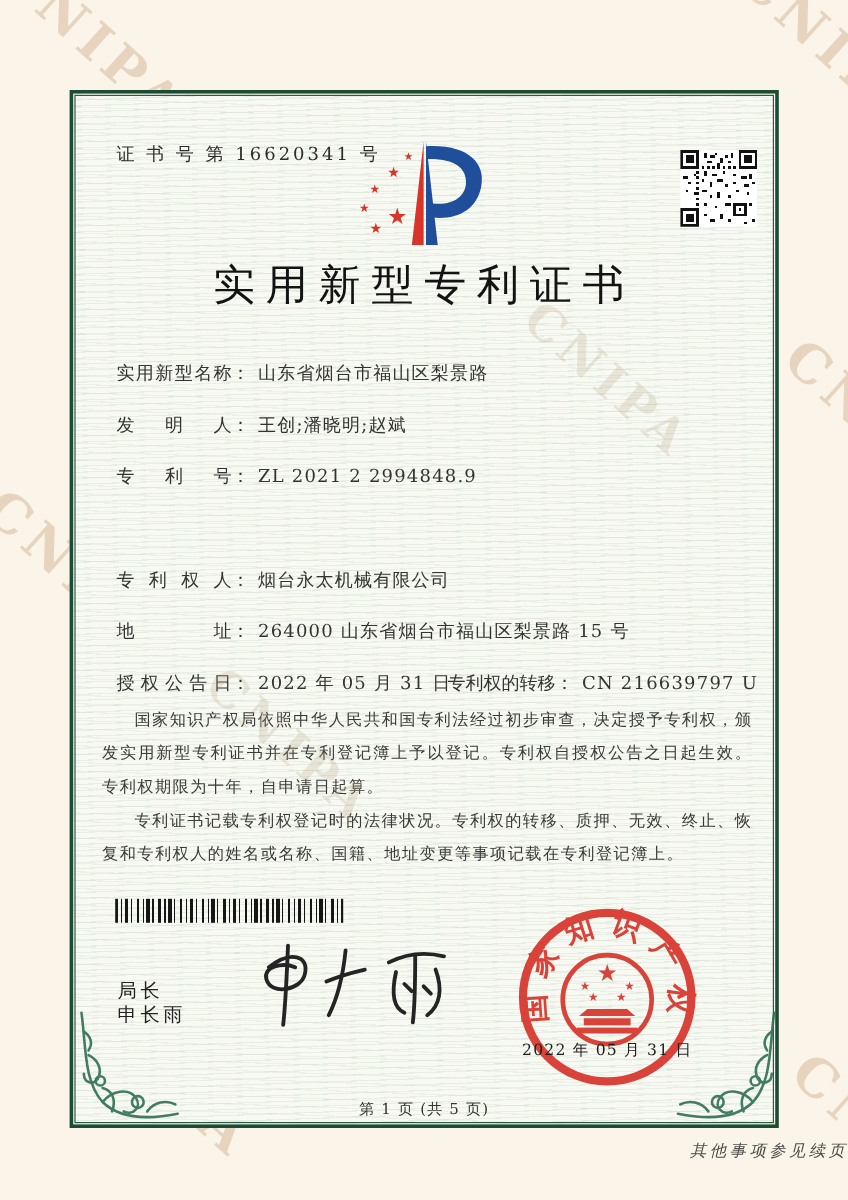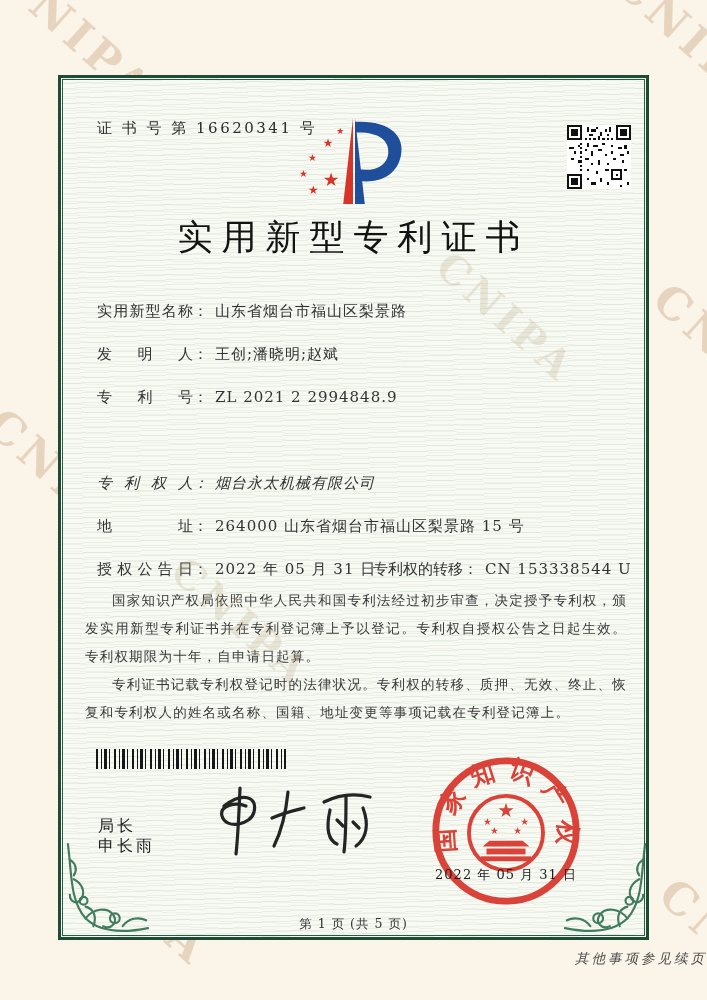--- a/index.html
+++ b/index.html
@@ -208,31 +208,31 @@
 
     <div class="abs row" style="top:224px;">
       <span class="flabel">实用新型名称</span><span class="colon">：</span><span class="fvalue">山东省烟台市福山区梨景路</span>
     </div>
     <div class="abs row" style="top:267px;">
       <span class="flabel">发明人</span><span class="colon">：</span><span class="fvalue">王创;潘晓明;赵斌</span>
     </div>
     <div class="abs row" style="top:310px;">
       <span class="flabel">专利号</span><span class="colon">：</span><span class="fvalue">ZL 2021 2 2994848.9</span>
     </div>
-    <div class="abs row" style="top:396px;font-style:italic;">
+    <div class="abs row" style="top:396px;">
       <span class="flabel">专利权人</span><span class="colon">：</span><span class="fvalue">烟台永太机械有限公司</span>
     </div>
     <div class="abs row" style="top:439px;">
       <span class="flabel">地址</span><span class="colon">：</span><span class="fvalue">264000 山东省烟台市福山区梨景路 15 号</span>
     </div>
     <div class="abs row" style="top:482px;">
       <span class="flabel">授权公告日</span><span class="colon">：</span><span class="fvalue">2022 年 05 月 31 日</span>
     </div>
     <div class="abs row" style="top:482px; left:312px;">
-      <span>专利权的转移</span><span class="colon">：</span><span class="fvalue">CN 153338544 U</span>
+      <span>专利权的转移</span><span class="colon">：</span><span class="fvalue">CN 216639797 U</span>
     </div>
 
     <div class="abs body-text">
       <p>国家知识产权局依照中华人民共和国专利法经过初步审查，决定授予专利权，颁发实用新型专利证书并在专利登记簿上予以登记。专利权自授权公告之日起生效。专利权期限为十年，自申请日起算。</p>
       <p>专利证书记载专利权登记时的法律状况。专利权的转移、质押、无效、终止、恢复和专利权人的姓名或名称、国籍、地址变更等事项记载在专利登记簿上。</p>
     </div>
 
     <div class="abs barcode"></div>
 
     <div class="abs signer-title">局长</div>

